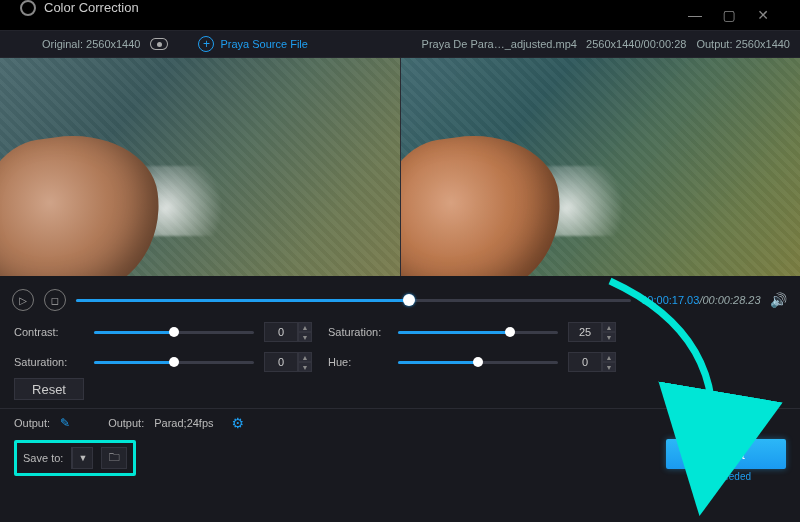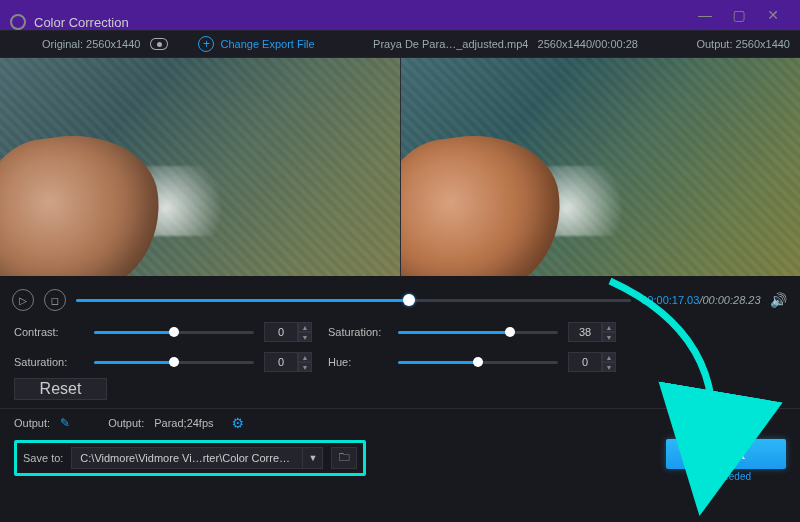--- a/index.html
+++ b/index.html
@@ -1,28 +1,28 @@
 <!DOCTYPE html>
 <html><head>
 <meta charset="utf-8">
 <style>
   * { box-sizing: border-box; margin: 0; padding: 0; font-family: "Segoe UI", Arial, sans-serif; }
   body { background: #18191f; color: #aaa; width: 800px; height: 522px; overflow: hidden; font-size: 12px; position: relative; }
-  .titlebar { height: 30px; display: flex; align-items: flex-end; padding: 0 10px; background: #4c1d95; }
+  .titlebar { height: 30px; display: flex; align-items: flex-start; padding: 0 20px; background: #000000; }
   .titlebar .app-icon { width: 16px; height: 16px; border: 2px solid #888; border-radius: 50%; margin-right: 8px; display:flex; align-items:center; justify-content:center;}
   .titlebar .title { font-size: 13px; color: #ccc; flex: 0 0 auto; }
   .titlebar .spacer { flex: 1; }
   .win-btn { width: 34px; height: 30px; display:flex; align-items:center; justify-content:center; color:#888; font-size:14px; cursor:pointer;}
   .infobar { height: 28px; display:flex; align-items:center; padding: 0 10px; background:#1b1c24; border-top:1px solid #23242c; border-bottom:1px solid #23242c; font-size:11px; color:#9aa; gap:10px;}
   .infobar .orig { color:#9aa;margin-left:32px; }
   .eye-icon { width:18px; height:12px; border:1px solid #aaa; border-radius: 60% 60% 60% 60% / 100% 100% 100% 100%; position:relative; display:flex; align-items:center; justify-content:center;}
   .eye-icon::after { content:""; width:5px; height:5px; background:#aaa; border-radius:50%; }
   .change-src { color:#1f9ef0; display:flex; align-items:center; gap:6px; cursor:pointer;}
   .plus-circle { width:16px; height:16px; border:1.5px solid #1f9ef0; border-radius:50%; display:flex; align-items:center; justify-content:center; color:#1f9ef0; font-size:12px; line-height:1;}
-  .infobar .mid { flex:1; text-align:center; color:#9aa; }
+  .infobar .mid { flex:1; text-align:right; color:#9aa; }
   .infobar .right { color:#9aa; }
   .previews { display:flex; height:218px; background:#0f1014; }
   .preview { flex:1; position:relative; overflow:hidden; }
   .preview.left { border-right:1px solid #2a2b33; }
   .sea { position:absolute; inset:0; background: linear-gradient(130deg,#4b6a6f 0%,#3a595c 30%,#556e5c 55%,#6d7a54 80%,#7b7d4f 100%); }
   .rock { position:absolute; bottom:-20px; left:-20px; width:180px; height:160px; background: radial-gradient(circle at 40% 40%, #cfa388 0%, #b07a58 40%, #8a5a3d 80%); border-radius: 40% 55% 50% 45% / 55% 45% 60% 40%; transform: rotate(-8deg); box-shadow: inset -10px -10px 30px rgba(0,0,0,.3);}
   .foam { position:absolute; bottom:40px; left:130px; width:120px; height:70px; background: radial-gradient(circle at 30% 60%, rgba(255,255,255,.8), rgba(255,255,255,0) 60%); filter: blur(1px);}
   .texture { position:absolute; inset:0; background: repeating-linear-gradient(45deg, rgba(255,255,255,.03) 0 4px, rgba(0,0,0,.03) 4px 8px);}
   .transport { height:32px; display:flex; align-items:center; padding:0 12px; gap:10px; margin-top:8px;}
   .circle-btn { width:22px; height:22px; border:1px solid #777; border-radius:50%; display:flex; align-items:center; justify-content:center; color:#aaa; cursor:pointer; font-size:10px;}
@@ -38,21 +38,21 @@
   .label { color:#bbb; }
   .slider { height:14px; position:relative; display:flex; align-items:center;}
   .slider .tr { position:absolute; left:0; right:0; height:3px; background:#3a3c48; border-radius:2px;}
   .slider .fl { position:absolute; left:0; height:3px; background:#1f9ef0; border-radius:2px; }
   .slider .th { position:absolute; width:10px; height:10px; background:#fff; border-radius:50%; top:50%; transform:translate(-50%,-50%);}
   .num { display:flex; align-items:center;}
   .num .val { width:34px; height:20px; background:#23242c; color:#ccc; display:flex; align-items:center; justify-content:center; border:1px solid #33343e; font-size:11px;}
   .num .steps { display:flex; flex-direction:column; }
   .num .step { width:14px; height:10px; background:#2a2b35; border:1px solid #33343e; color:#888; font-size:7px; display:flex; align-items:center; justify-content:center; cursor:pointer;}
   .reset-row { padding: 4px 14px 8px 14px;}
-  .reset-btn { width:93px; height:22px; background:#23242c; border:1px solid #33343e; color:#ccc; font-size:16px; display:flex; align-items:center; justify-content:center; cursor:pointer;}
+  .reset-btn { width:70px; height:22px; background:#23242c; border:1px solid #33343e; color:#ccc; font-size:13px; display:flex; align-items:center; justify-content:center; cursor:pointer;}
   .divider { height:1px; background:#2a2b33; margin: 0 0 2px 0;}
   .output-row { height:24px; display:flex; align-items:center; padding:0 14px; gap:10px; font-size:11px; color:#bbb;}
   .pencil { color:#1f9ef0; cursor:pointer; font-size:12px;}
   .gear { color:#1f9ef0; cursor:pointer; font-size:14px; margin-left:8px;}
   .save-row-wrap { height:46px; display:flex; align-items:center; padding:0 14px; gap:10px; position:relative;}
   .save-group { display:flex; align-items:center; gap:8px; border:3px solid #00e6d6; padding:4px 6px; border-radius:2px;}
   .save-label { font-size:11px; color:#bbb;}
   .path-box { display:flex; align-items:center; background:#23242c; border:1px solid #33343e; height:22px;}
   .path-box .path { padding:0 8px; font-size:11px; color:#ccc; width:230px; overflow:hidden; text-overflow:ellipsis; white-space:nowrap;}
   .path-box .dd { width:20px; height:22px; border-left:1px solid #33343e; display:flex; align-items:center; justify-content:center; color:#bbb; font-size:9px; cursor:pointer;}
@@ -76,21 +76,21 @@
 </div>
 
 <div class="infobar">
   <span class="orig">
     <span>Original:</span>&nbsp;<span>2560x1440</span>
   </span>
   <span class="eye-icon"></span>
   <span style="width:10px"></span>
   <span class="change-src">
     <span class="plus-circle">+</span>
-    <span>Change Export File</span>
+    <span>Praya Source File</span>
   </span>
   <span class="mid">
     <span>Praya De Para…_adjusted.mp4</span>&nbsp;&nbsp;&nbsp;<span>2560x1440</span>/<span>00:00:28</span>
   </span>
   <span class="right">
     <span>Output:</span>&nbsp;<span>2560x1440</span>
   </span>
 </div>
 
 <div class="previews">
@@ -137,21 +137,21 @@
       </div>
     </div>
 
   <span class="label">Saturation:</span>
   <div class="slider">
       <div class="tr"></div>
       <div class="fl" id="fl-sat" style="width: 70%;"></div>
       <div class="th" id="th-sat" style="left: 70%;"></div>
     </div>
   <div class="num">
-      <div class="val">38</div>
+      <div class="val">25</div>
       <div class="steps">
         <div class="step">▲</div>
         <div class="step">▼</div>
       </div>
     </div>
 
   <span class="label">Saturation:</span>
   <div class="slider">
       <div class="tr"></div>
       <div class="fl" id="fl-bri" style="width: 50%;"></div>
@@ -192,21 +192,20 @@
   <span style="width:18px"></span>
   <span>Output:</span>
   <span>Parad;24fps</span>
   <span class="gear">⚙</span>
 </div>
 
 <div class="save-row-wrap">
   <div class="save-group">
     <span class="save-label">Save to:</span>
     <div class="path-box">
-      <span class="path">C:\Vidmore\Vidmore Vi…rter\Color Correction</span>
       <span class="dd">▼</span>
     </div>
     <div class="folder-btn">🗀</div>
   </div>
 
   <div class="export-area">
     <div class="export-btn">Export</div>
     <div class="succeeded">Succeeded</div>
   </div>
 </div>

